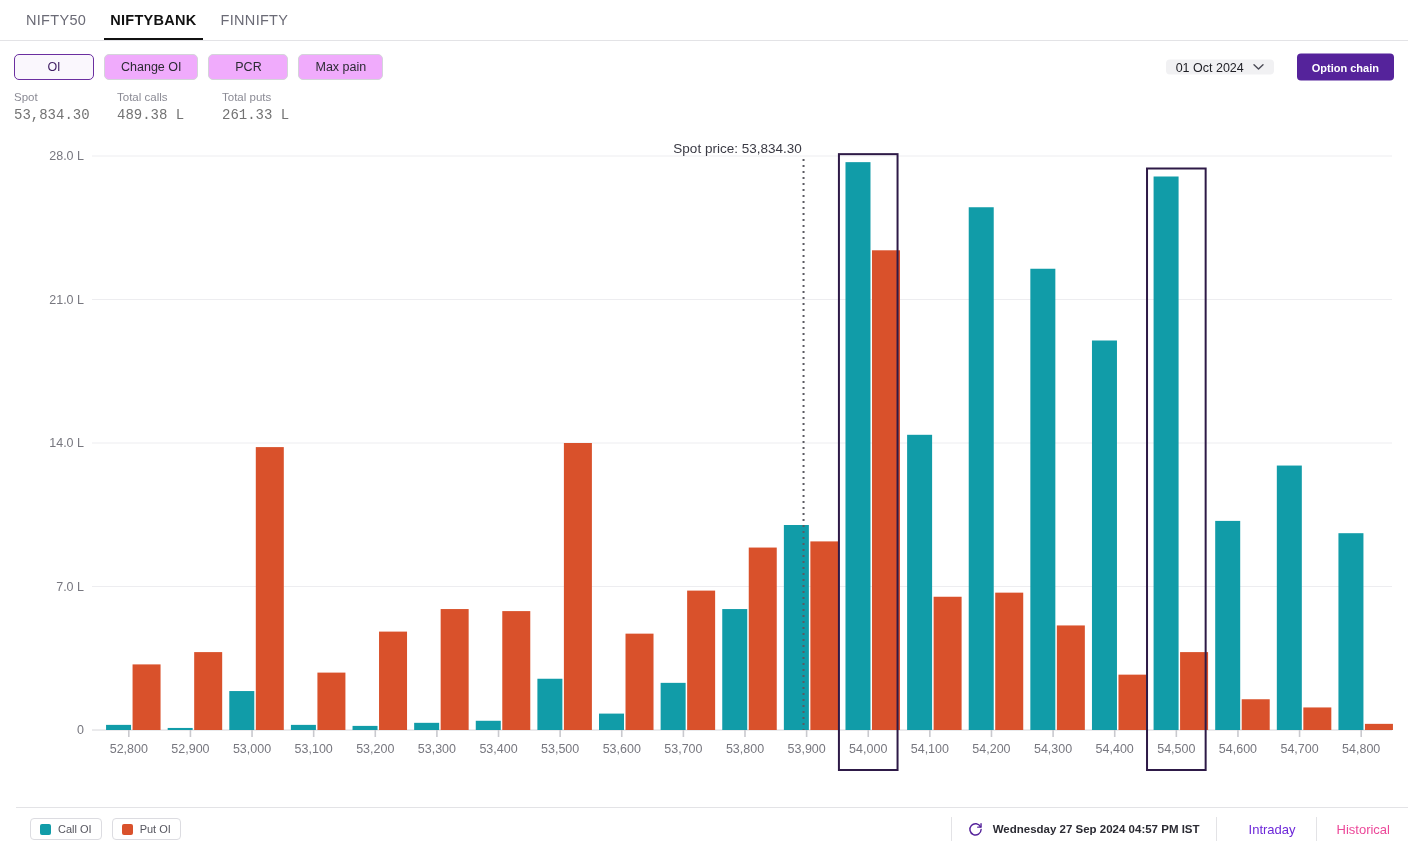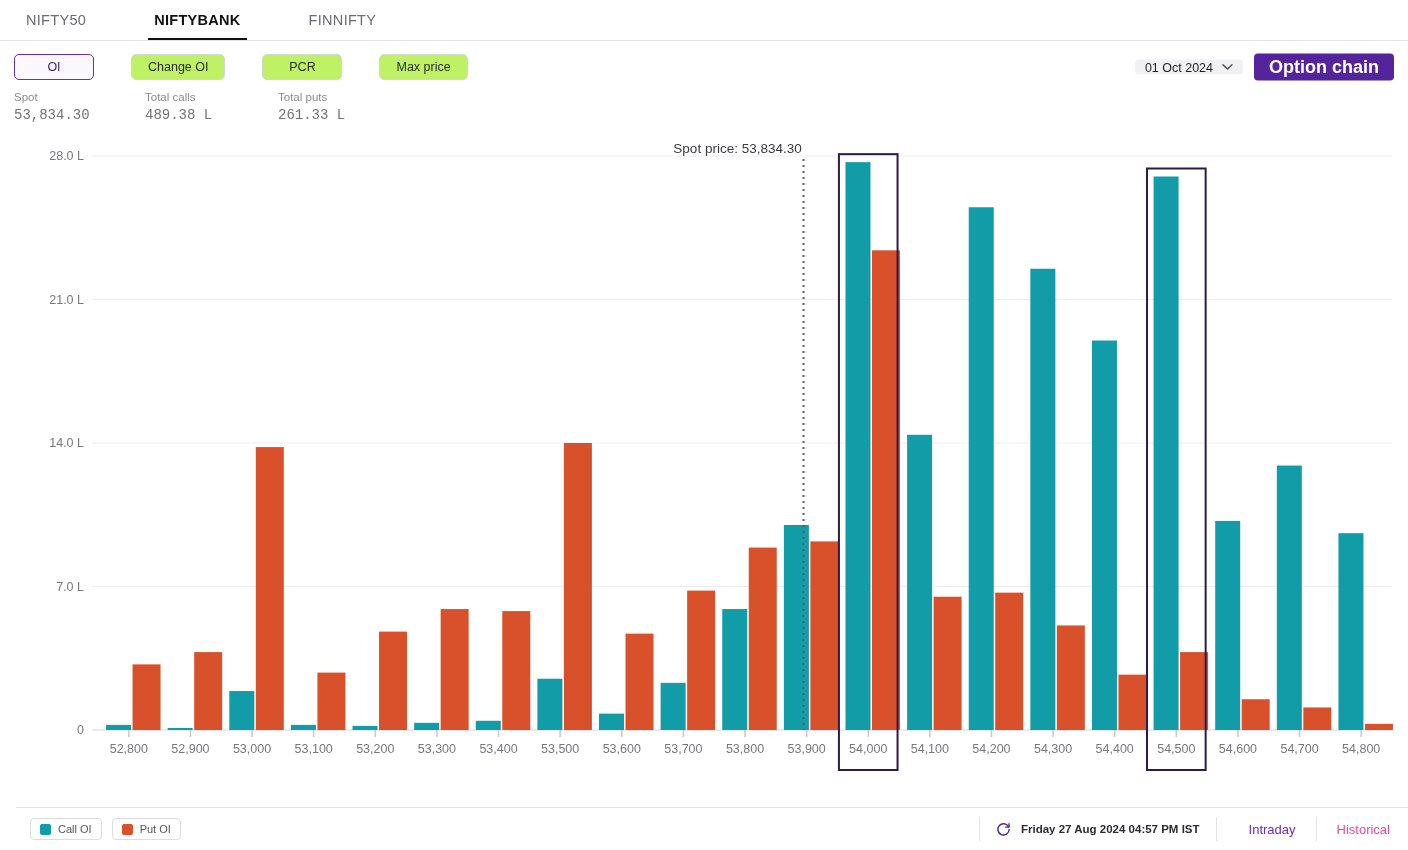--- a/index.html
+++ b/index.html
@@ -15,21 +15,20 @@
   }
 
   
   #tabbar {
     height:41px;
     border-bottom:1px solid #e3e3e6;
     display:flex;
     align-items:stretch;
     padding:0 14px;
     background:#fff;
-    gap:44px;
   }
   .tab {
     display:flex; align-items:center;
     padding:0 12px;
     font-size:14.5px;
     color:#6b6b76;
     letter-spacing:.3px;
     cursor:pointer;
     position:relative;
     background:none; border:none;
@@ -40,30 +39,29 @@
     content:""; position:absolute; left:6px; right:6px; bottom:0;
     height:2.5px; background:#111;
   }
 
   
   #controls {
     height:52px;
     display:flex; align-items:center;
     padding:0 14px;
     position:relative;
-    gap:27px;
   }
   .seg-btn {
     height:26px;
     min-width:80px;
     padding:0 16px;
     margin-right:10px;
     border:1px solid #d4d4da;
     border-radius:5px;
-    background:#bef264;
+    background:#f0abfc;
     font-size:12.5px;
     color:#2b2b33;
     font-family:inherit;
     cursor:pointer;
     display:flex; align-items:center; justify-content:center;
   }
   .seg-btn.selected {
     border-color:#6b2fa0;
     background:#faf7fd;
     color:#3f1d63;
@@ -85,33 +83,32 @@
     cursor:pointer;
   }
   #expiry-select .chev { display:flex; align-items:center; color:#4a4a55; }
   #option-chain-btn {
     height:27px;
     background:#55239b;
     color:#fff;
     border:none;
     border-radius:4px;
     padding:0 15px;
-    font-size:18px;
+    font-size:11px;
     font-weight:bold;
     font-family:inherit;
     cursor:pointer;
-    display:flex; align-items:center;
+    display:flex; align-items:center;margin-left:12px;
   }
 
   
   #stats {
     display:flex;
     padding:0 14px;
     margin-top:-3px;
-    gap:28px;
   }
   .stat { margin-right:0; }
   .stat-label { font-size:11.5px; color:#8a8a94; line-height:15px; }
   .stat-value { font-size:14px; color:#737373; line-height:20px;font-family:Liberation Mono, monospace; }
   .stat:nth-child(1){ width:103px; }
   .stat:nth-child(2){ width:105px; }
   .stat:nth-child(3){ width:120px; }
 
   
   #chart-wrap {
@@ -173,21 +170,21 @@
 <div id="tabbar">
   <button class="tab">NIFTY50</button>
   <button class="tab active">NIFTYBANK</button>
   <button class="tab">FINNIFTY</button>
 </div>
 
 <div id="controls">
   <button class="seg-btn selected">OI</button>
   <button class="seg-btn">Change OI</button>
   <button class="seg-btn">PCR</button>
-  <button class="seg-btn">Max price</button>
+  <button class="seg-btn">Max pain</button>
 
   <div id="right-controls">
     <div id="expiry-select">
       <span>01 Oct 2024</span>
       <span class="chev">
         <svg width="11" height="7" viewBox="0 0 11 7">
             <path d="M1 1.3L5.5 5.6L10 1.3" stroke="#4a4a55" stroke-width="1.4" fill="none" stroke-linecap="round" stroke-linejoin="round"></path>
           </svg>
       </span>
     </div>
@@ -325,20 +322,20 @@
 
   <div id="footer-right">
     <div class="fsep"></div>
     <div id="refresh-group">
       <span id="refresh-icon">
         <svg width="15" height="15" viewBox="0 0 16 16">
           <path d="M13.4 5.2A6 6 0 1 0 14 8" stroke="#55239b" stroke-width="1.5" fill="none" stroke-linecap="round"></path>
           <path d="M13.9 1.9L13.9 5.5L10.4 5.5" stroke="#55239b" stroke-width="1.5" fill="none" stroke-linecap="round" stroke-linejoin="round"></path>
         </svg>
       </span>
-      <span>Friday 27 Aug 2024 04:57 PM IST</span>
+      <span>Wednesday 27 Sep 2024 04:57 PM IST</span>
     </div>
     <div class="fsep"></div>
     <div class="foot-link active">Intraday</div>
     <div class="fsep"></div>
     <div class="foot-link">Historical</div>
   </div>
 </div>
 
 </body></html>

